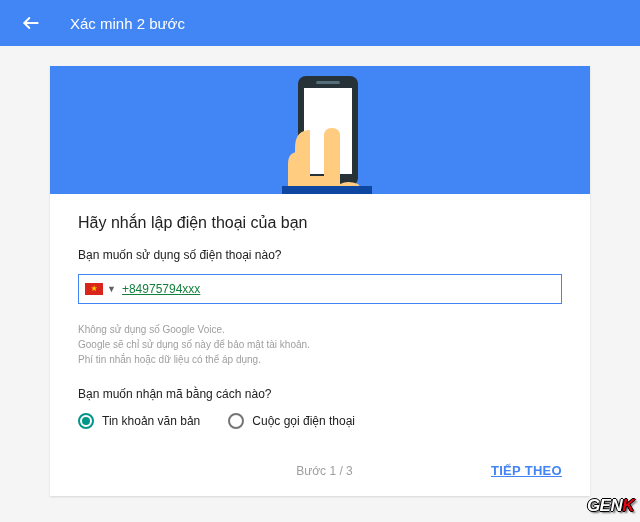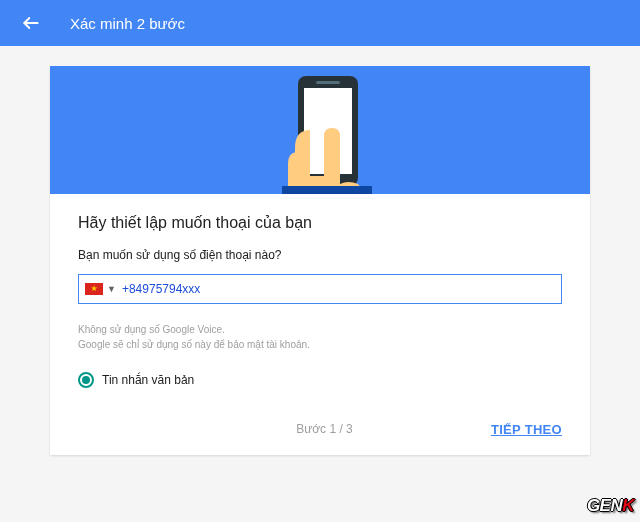--- a/index.html
+++ b/index.html
@@ -86,25 +86,26 @@
     top: 50%;
     transform: translate(-50%, -52%);
   }
   .caret {
     font-size: 9px;
     color: #616161;
     margin-right: 6px;
   }
   .phone-text {
     font-size: 12px;
-    color: #1d4ed8;
+    color: #15803d;
     flex: 1;
     border: none;
     outline: none;
     background: transparent;
+    text-decoration: underline;
   }
   .hint {
     font-size: 10px;
     color: #9e9e9e;
     line-height: 1.5;
     margin-bottom: 20px;
   }
   .radio-row {
     display: flex;
     gap: 28px;
@@ -133,20 +134,21 @@
   .radio.selected .circle::after {
     content: "";
     width: 8px;
     height: 8px;
     border-radius: 50%;
     background: #009688;
   }
   .footer {
     display: flex;
     justify-content: space-between;
+    align-items: center;
     padding: 14px 28px 18px;
   }
   .step {
     flex: 1;
     text-align: center;
     font-size: 12px;
     color: #9e9e9e;
   }
   .next-btn {
     font-size: 13px;
@@ -194,39 +196,45 @@
 
       <path d="M55 128 L55 82 Q55 64 70 64 L70 110 Q70 110 84 110 L84 70 Q84 62 92 62 Q100 62 100 70 L100 118 Q108 114 118 118 L126 128 Z" fill="#ffcc80"></path>
 
       <path d="M48 128 L48 98 Q48 86 58 86 Q66 86 66 98 L66 128 Z" fill="#ffcc80"></path>
 
       <rect x="42" y="120" width="90" height="12" fill="#0d47a1"></rect>
     </svg>
   </div>
 
   <div class="card-body">
-    <div class="h1">Hãy thiết lập muốn thoại của bạn</div>
+    <div class="h1">Hãy nhắn lập điện thoại của bạn</div>
     <div class="q">Bạn muốn sử dụng số điện thoại nào?</div>
 
     <div class="phone-input">
       <span class="flag"></span>
       <span class="caret">▼</span>
       <input class="phone-text" value="+84975794xxx" style="">
     </div>
 
     <div class="hint">
       <div>Không sử dụng số Google Voice.</div>
       <div>Google sẽ chỉ sử dụng số này để bảo mật tài khoản.</div>
+      <div>Phí tin nhắn hoặc dữ liệu có thể áp dụng.</div>
     </div>
 
+    <div class="q">Bạn muốn nhận mã bằng cách nào?</div>
 
     <div class="radio-row">
       <div class="radio selected">
         <span class="circle"></span>
-        <span>Tin nhắn văn bản</span>
+        <span>Tin khoản văn bản</span>
+      </div>
+      <div class="radio">
+        <span class="circle"></span>
+        <span>Cuộc gọi điện thoại</span>
       </div>
     </div>
   </div>
 
   <div class="footer">
     <div style="width:80px"></div>
     <div class="step">Bước 1 / 3</div>
     <div class="next-btn">TIẾP THEO</div>
   </div>
 </div>

